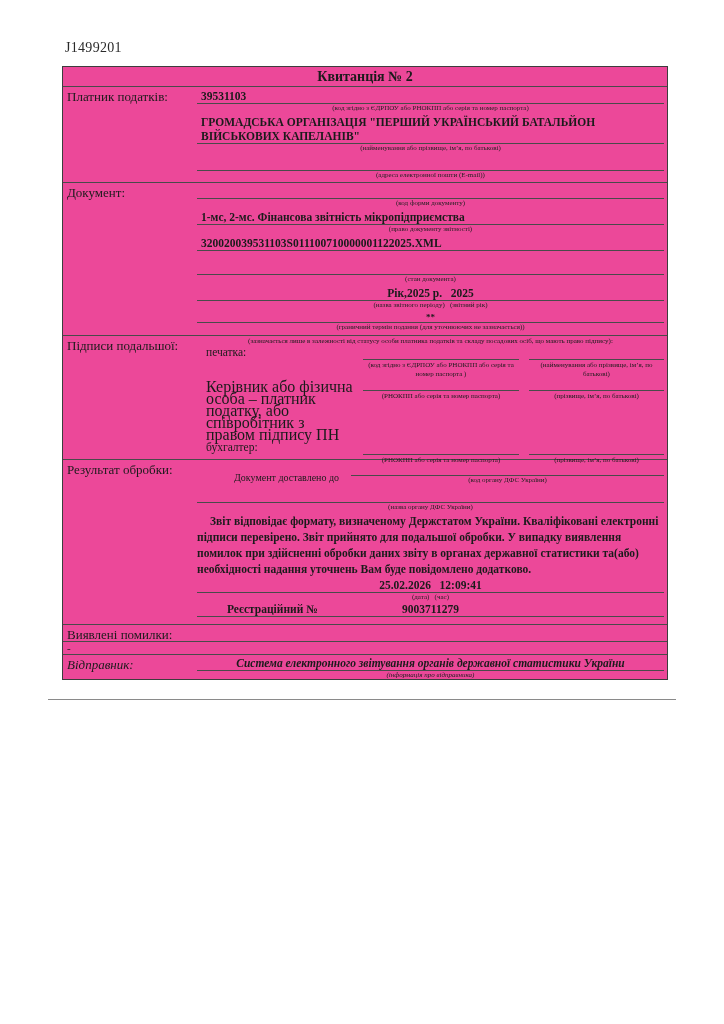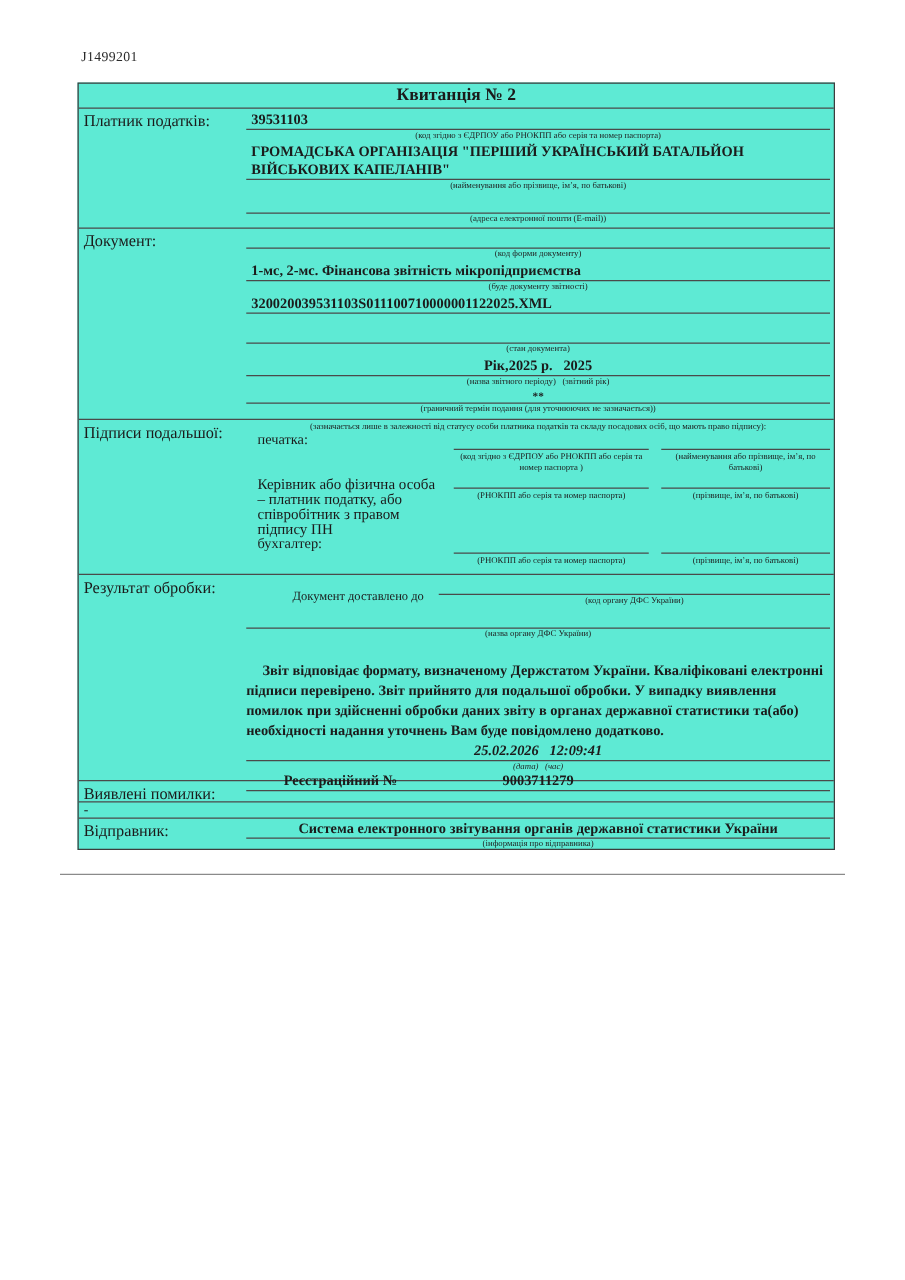--- a/index.html
+++ b/index.html
@@ -5,26 +5,26 @@
   * { box-sizing: border-box; margin: 0; padding: 0; }
   html, body { width: 724px; height: 1024px; background: #ffffff; }
   body {
     position: relative;
     font-family: "Liberation Serif", "DejaVu Serif", serif;
     color: #1b1b1b;
     -webkit-font-smoothing: antialiased;
   }
   .form-code {
     position: absolute; left: 65px; top: 40px;
-    font-size: 11px; letter-spacing: .3px; color: #2a2a2a;
+    font-size: 14px; letter-spacing: .3px; color: #2a2a2a;
   }
   .doc-table {
     position: absolute; left: 62px; top: 66px; width: 606px;
     border: 1.6px solid #3d3d3d;
-    background: #5eead4;
+    background: #ec4899;
   }
   .row { position: relative; border-bottom: 1px solid #4a4a4a; }
   .row:last-child { border-bottom: none; }
   .row-label {
     position: absolute; left: 4px; top: 2px;
     font-size: 13px; white-space: nowrap;
   }
   .content { margin-left: 134px; margin-right: 3px; }
 
   .title-row { height: 20px; text-align: center; }
@@ -47,54 +47,54 @@
 
   .docu-row { height: 153px; padding-top: 3px; }
   .docu-row .fld { margin-top: 2px; }
   .docu-row .fld-state { margin-top: 13px; }
   .docu-row .fld-deadline { font-size: 9px; line-height: 10px; min-height: 11px; }
 
   .sig-row-outer { height: 124px; padding-top: 1px; }
   .sig-note { font-size: 7px; line-height: 9px; text-align: center; white-space: nowrap; }
   .sig-sub { display: flex; align-items: flex-start; }
   .sig-label { width: 166px; padding-left: 9px; font-size: 11.5px; line-height: 13px; }
-  .sig-label.small { font-size: 12px; line-height: 12px; padding-right: 6px; padding-top: 2px; }
+  .sig-label.small { font-size: 16px; line-height: 12px; padding-right: 6px; padding-top: 2px; }
   .sig-fld-l { width: 156px; }
   .sig-gap { width: 10px; }
   .sig-fld-r { flex: 1; }
   .sig-fld {
     border-top: 1px solid #4a4a4a; margin-top: 13px;
     font-size: 7px; line-height: 9px; text-align: center; padding-top: 1px;
     white-space: pre-wrap;
   }
   .sig-sub.krow .sig-fld { margin-top: 11px; }
 
   .res-row { height: 165px; padding-top: 2px; }
   .delivered-line { display: flex; align-items: flex-end; }
   .delivered-text { font-size: 10px; line-height: 15px; padding-left: 37px; white-space: nowrap; }
   .delivered-fld { flex: 1; margin-left: 12px; }
   .delivered-fld .line { border-bottom: 1px solid #4a4a4a; height: 14px; }
   .org-name-fld { margin-top: 9px; }
   .org-name-fld .line { border-bottom: 1px solid #4a4a4a; height: 9px; }
   .res-message {
     font-size: 11.5px; font-weight: bold; line-height: 16px;
-    text-indent: 13px; margin-top: 17px; text-align: left;
-  }
-  .date-fld { margin-top: 1px; font-style: italic; }
+    text-indent: 13px; margin-top: 1px; text-align: left;
+  }
+  .date-fld { margin-top: 1px; }
   .reg-line { position: relative; margin-top: 0; }
   .reg-label {
     position: absolute; left: 30px; top: 0;
     font-size: 11.5px; font-weight: bold; line-height: 14px; white-space: nowrap;
   }
 
   .err-row { height: 17px; }
   .dash-row { height: 13px; }
   .dash-row .d { font-size: 11px; line-height: 12px; padding-left: 4px; }
 
-  .sender-row { height: 24px; padding-top: 1px; }
+  .sender-row { height: 24px; padding-top: 1px; font-style: italic; }
 
   .bottom-rule {
     position: absolute; left: 48px; top: 699px; width: 628px;
     border-top: 1.2px solid #8a8a8a;
   }
 </style>
 </head>
 <body>
 
 <div class="form-code">J1499201</div>
@@ -116,21 +116,21 @@
       <div class="cap">(адреса електронної пошти (E-mail))</div>
     </div>
   </div>
 
   <div class="row docu-row">
     <div class="row-label">Документ:</div>
     <div class="content">
       <div class="fld empty"></div>
       <div class="cap">(код форми документу)</div>
       <div class="fld">1-мс, 2-мс. Фінансова звітність мікропідприємства</div>
-      <div class="cap">(буде документу звітності)</div>
+      <div class="cap">(право документу звітності)</div>
       <div class="fld">320020039531103S011100710000001122025.XML</div>
       <div class="fld empty fld-state"></div>
       <div class="cap">(стан документа)</div>
       <div class="fld center">Рік,2025 р. &nbsp;&nbsp;2025</div>
       <div class="cap">(назва звітного періоду) &nbsp;&nbsp;(звітний рік)</div>
       <div class="fld center fld-deadline">**</div>
       <div class="cap">(граничний термін подання (для уточнюючих не зазначається))</div>
     </div>
   </div>
 

